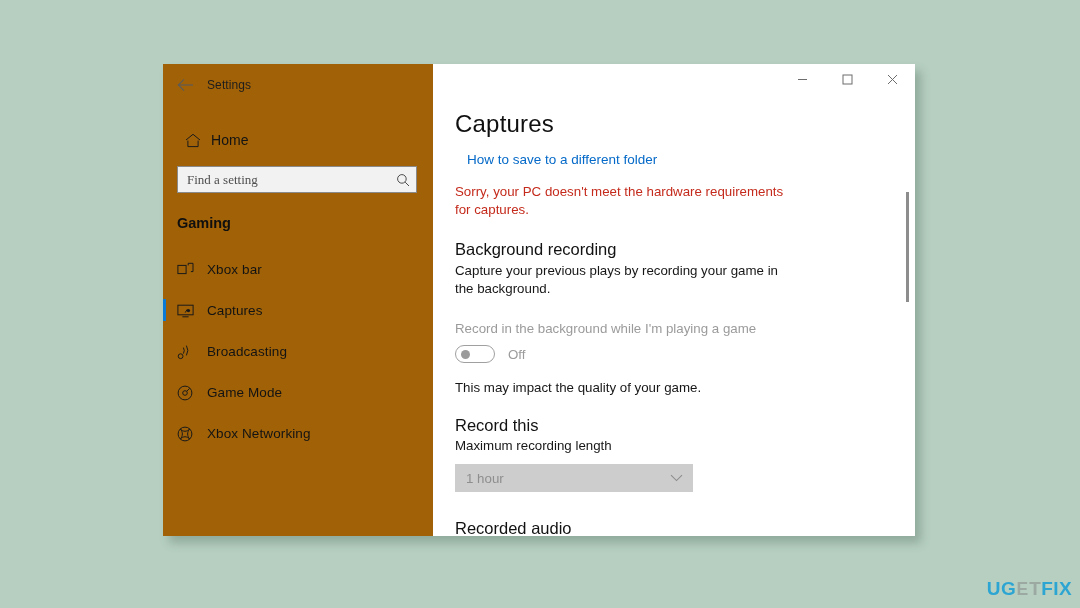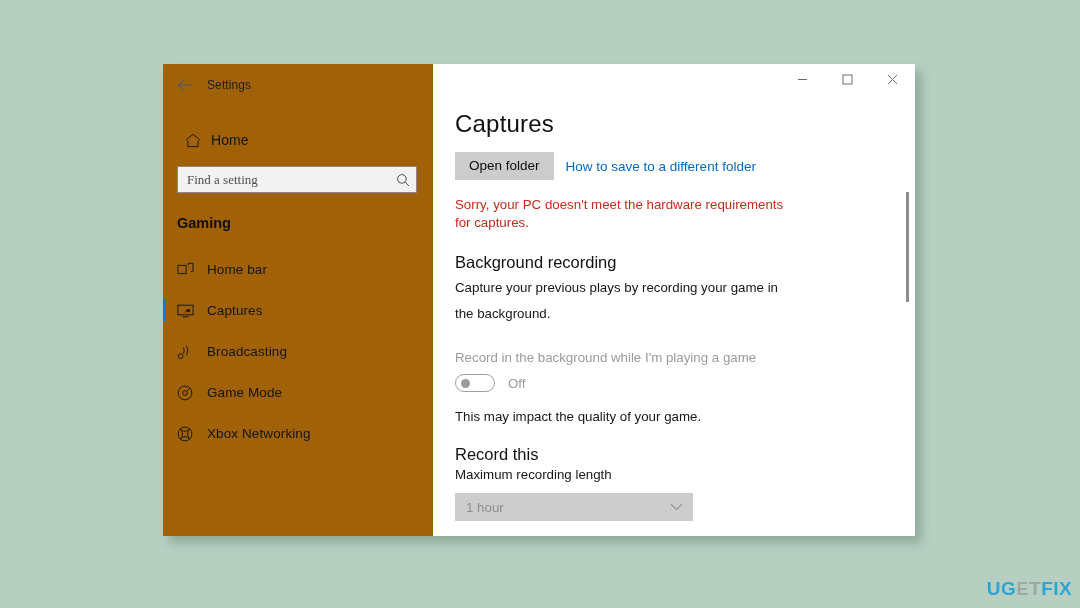--- a/index.html
+++ b/index.html
@@ -189,21 +189,21 @@
   }
 
   .sec-head {
     font-size: 16.5px;
     color: #121212;
     margin-top: 21px;
   }
   .sec-desc {
     font-size: 13.3px;
     color: #171717;
-    line-height: 26px;
+    line-height: 18px;
     margin-top: 3px;
     width: 340px;
   }
   .dim-label {
     font-size: 13.3px;
     color: #9b9b9b;
     margin-top: 23px;
   }
 
   #toggle-row {
@@ -338,21 +338,21 @@
 
     <div id="nav-list">
 
       <div class="nav-item">
         <span class="ico">
           <svg width="17" height="15" viewBox="0 0 17 15" fill="none" stroke="currentColor" stroke-width="1">
             <rect x="0.9" y="3.4" width="8.2" height="8.2"></rect>
             <path d="M11.2 3.4 V1.3 H16 V9.6 H13.9"></path>
           </svg>
         </span>
-        <span class="nav-label">Home bar</span>
+        <span class="nav-label">Xbox bar</span>
       </div>
 
       <div class="nav-item">
         <span class="sel-bar"></span>
         <span class="ico">
           <svg width="18" height="15" viewBox="0 0 18 15" fill="none" stroke="currentColor" stroke-width="1">
             <rect x="0.9" y="2.2" width="15.2" height="9.6"></rect>
             <path d="M5.4 13.8 H11.6"></path>
             <circle cx="11.4" cy="7.6" r="1.7" fill="currentColor" stroke="none"></circle>
             <path d="M8.2 9.6 L10.2 6.4" stroke-width="1"></path>
@@ -418,21 +418,20 @@
             <path d="M10 1 L1 10"></path>
           </svg>
       </div>
     </div>
 
     <div id="content-inner">
 
       <h1 id="page-title">Captures</h1>
 
       <div id="action-row">
-        <button id="open-folder-btn">Open folder</button>
         <a id="diff-folder-link">How to save to a different folder</a>
       </div>
 
       <div id="warning-text">Sorry, your PC doesn't meet the hardware requirements for captures.</div>
 
       <div class="sec-head">Background recording</div>
       <div class="sec-desc">Capture your previous plays by recording your game in the background.</div>
 
       <div class="dim-label">Record in the background while I'm playing a game</div>
 

